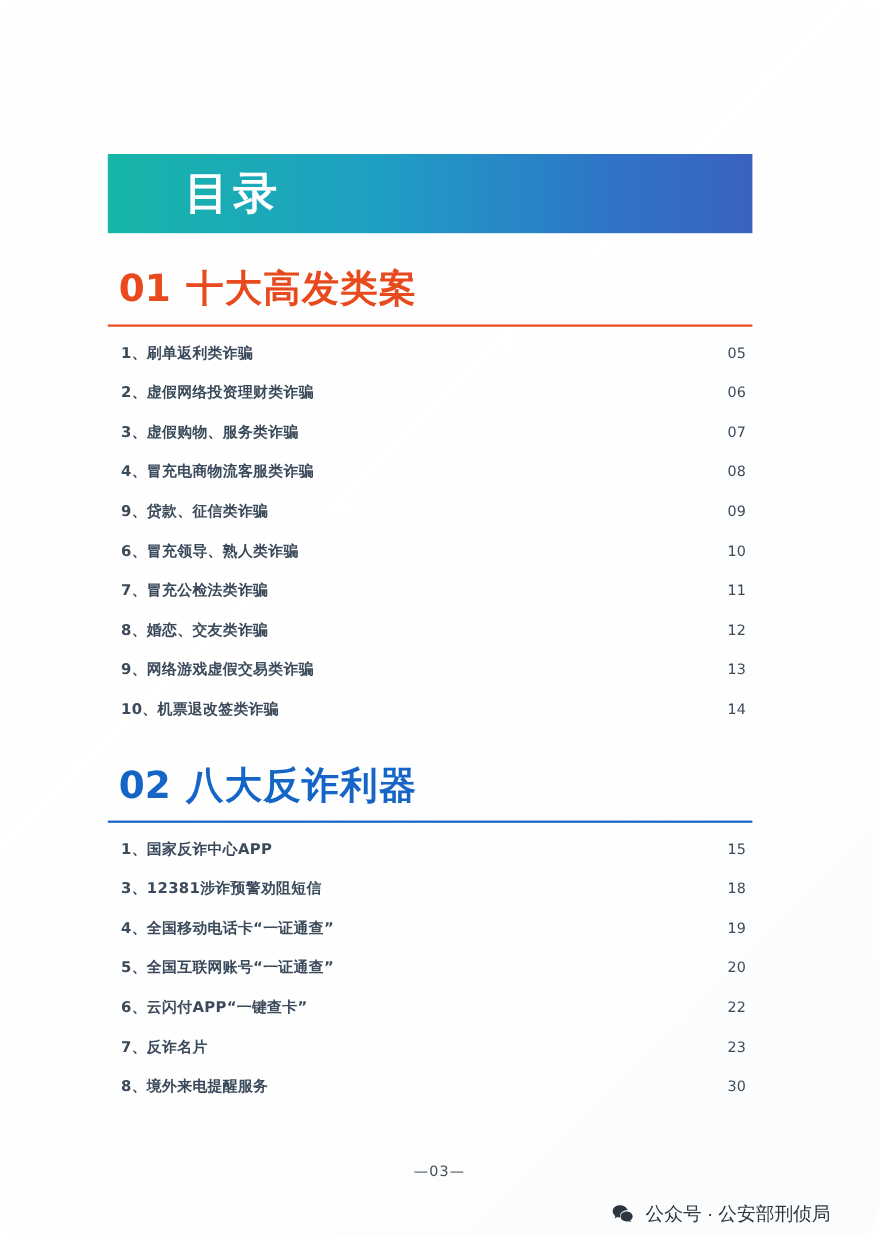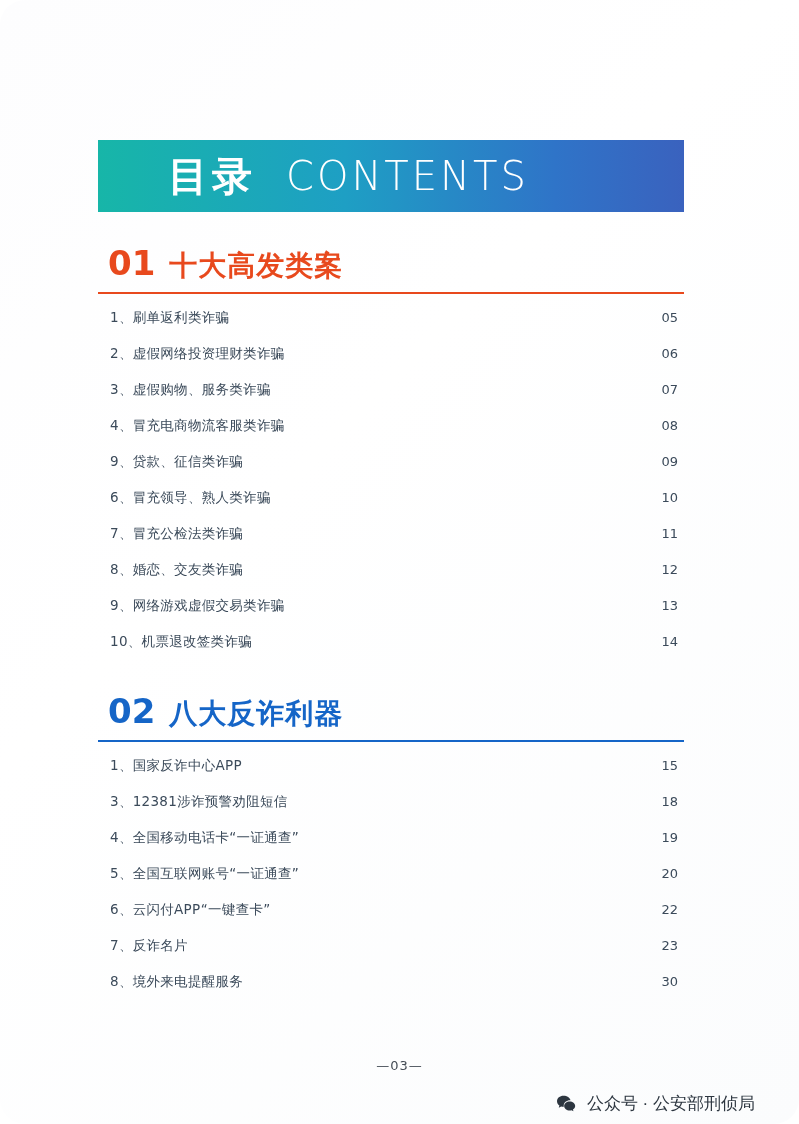--- a/index.html
+++ b/index.html
@@ -60,23 +60,23 @@
     gap: 14px;
     padding-left: 10px;
   }
   .sec-num {
     font-size: 34px;
     font-weight: bold;
     font-family: "DejaVu Sans", sans-serif;
     line-height: 1;
   }
   .sec-title {
-    font-size: 28px;
+    font-size: 34px;
     font-weight: bold;
-    font-family: Liberation Sans, sans-serif;
+    font-family: Liberation Mono, monospace;
     letter-spacing: 1px;
     line-height: 1;
   }
   .sec-rule {
     height: 2px;
     margin-top: 12px;
   }
   .s1 .sec-num, .s1 .sec-title { color: #e8491d; }
   .s1 .sec-rule { background: #e8491d; }
   .s2 .sec-num, .s2 .sec-title { color: #1565c7; }
@@ -85,21 +85,21 @@
   .toc-list { margin-top: 6px; }
   .toc-row {
     display: flex;
     align-items: baseline;
     justify-content: space-between;
     padding: 9px 2px 9px 12px;
     font-size: 13.5px;
     color: #3b4a5a;
     font-family: "DejaVu Sans", sans-serif;
   }
-  .toc-label { letter-spacing: 0.3px; }
+  .toc-label { letter-spacing: 0.3px; font-weight: bold; }
   .toc-page { color: #3b4a5a; font-size: 13px; padding-right: 4px; }
 
   
   .page-number {
     position: absolute;
     left: 0;
     right: 0;
     top: 1058px;
     text-align: center;
     font-size: 13px;
@@ -126,21 +126,20 @@
 </style>
 </head>
 <body>
 
 <div class="page">
 
   <div class="content">
 
     <div class="banner">
       <span class="banner-cn">目录</span>
-      <span class="banner-en">CONTENTS</span>
     </div>
 
     <div class="section s1">
       <div class="section-head">
         <span class="sec-num">01</span>
         <span class="sec-title">十大高发类案</span>
       </div>
       <div class="sec-rule"></div>
       <div class="toc-list">
         <div class="toc-row">

